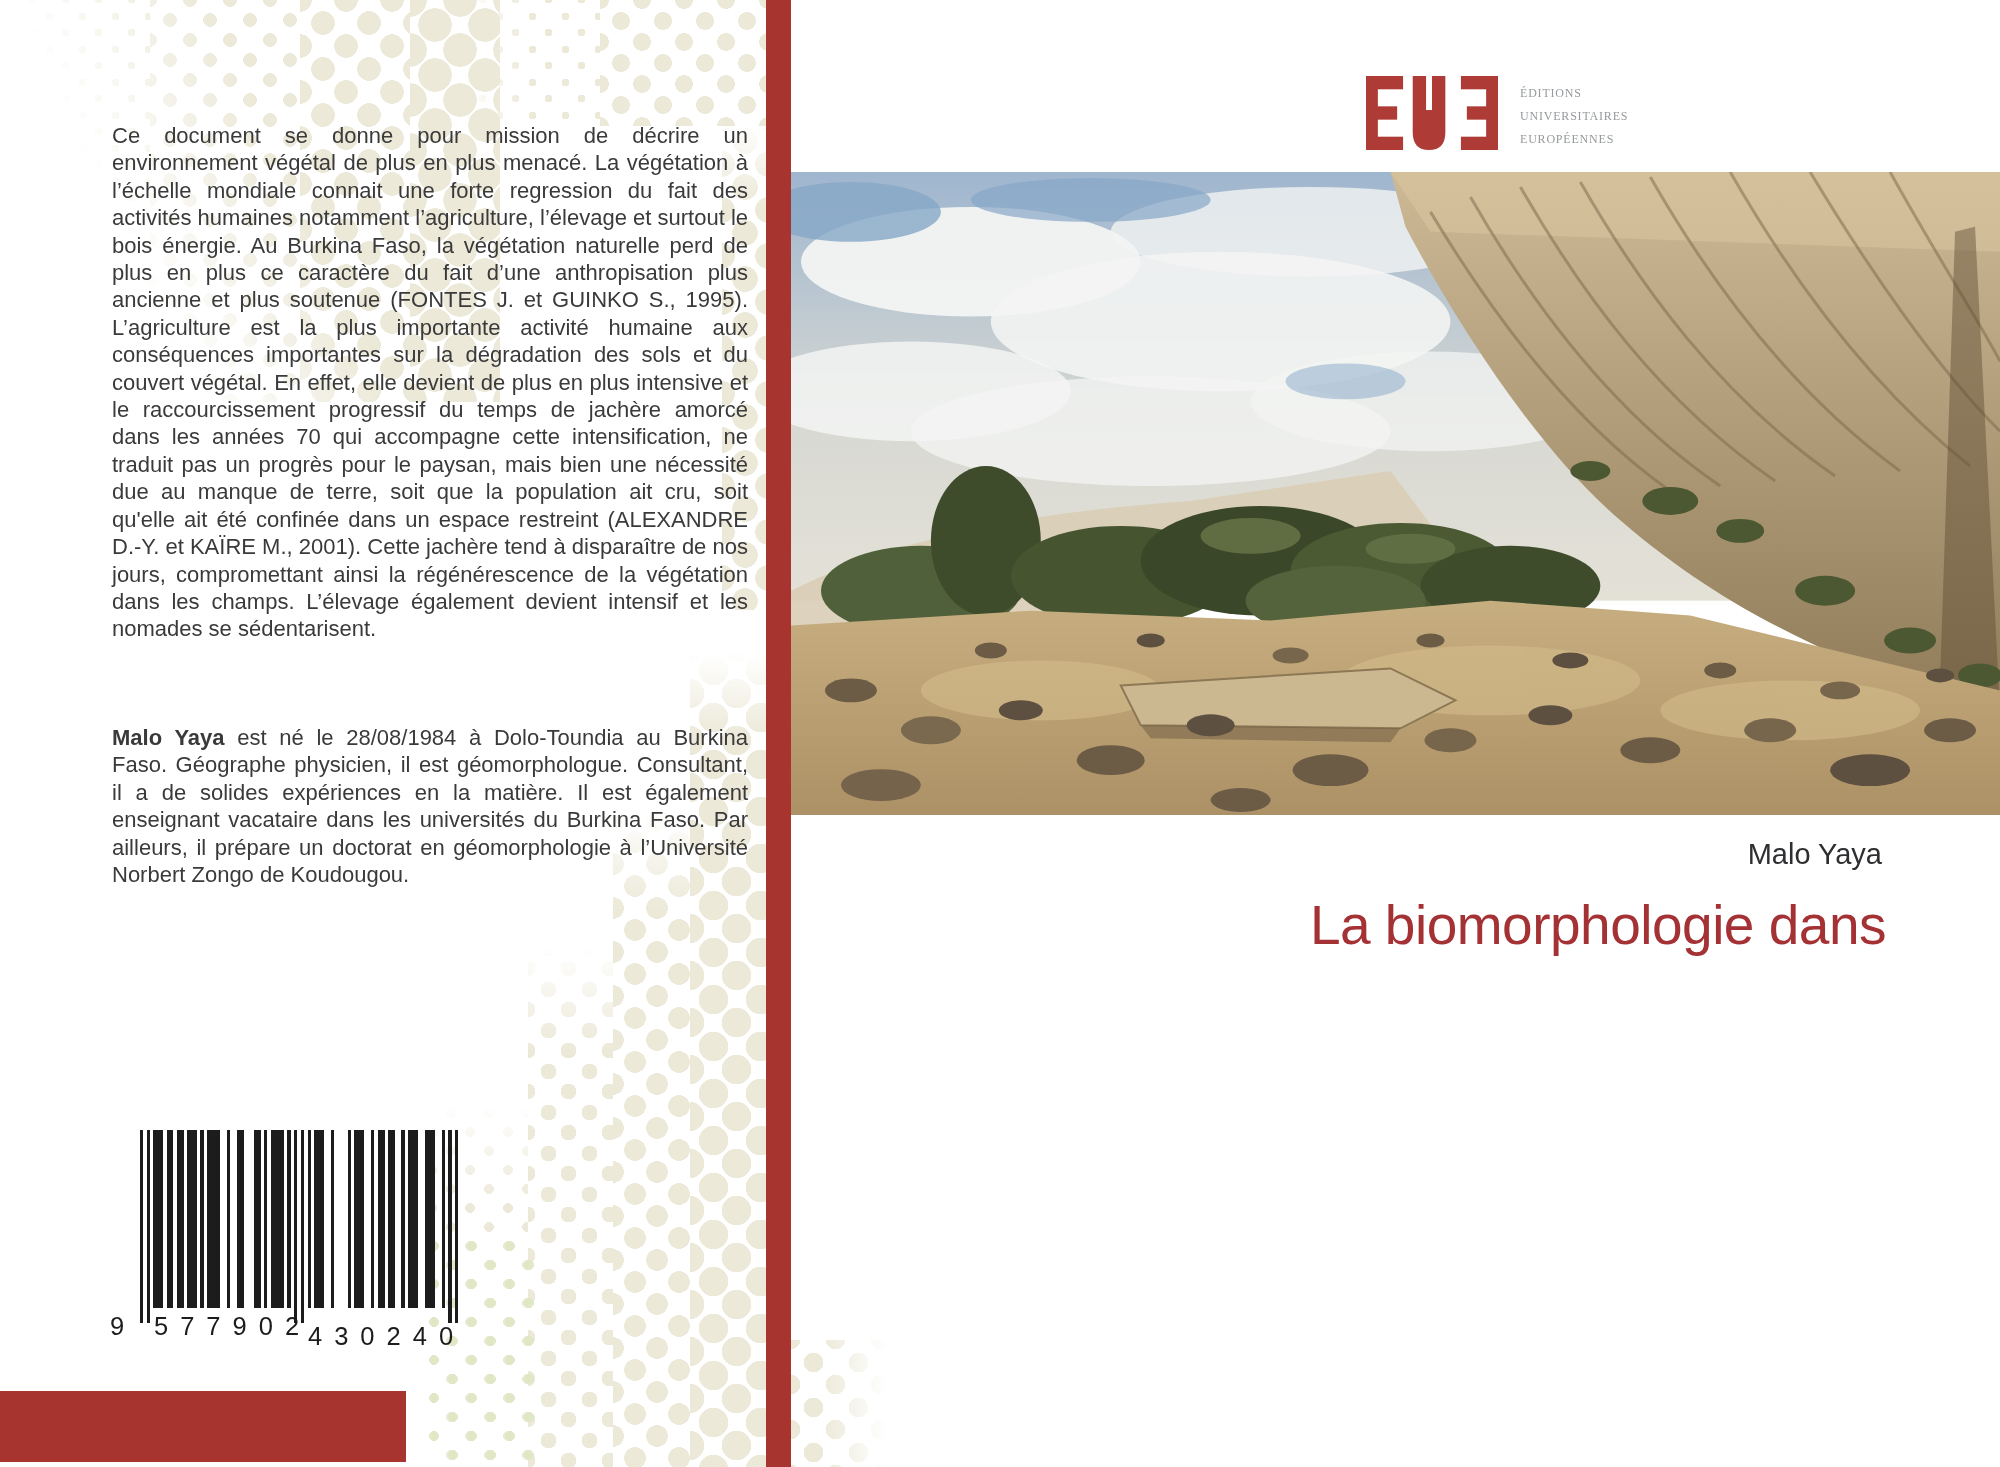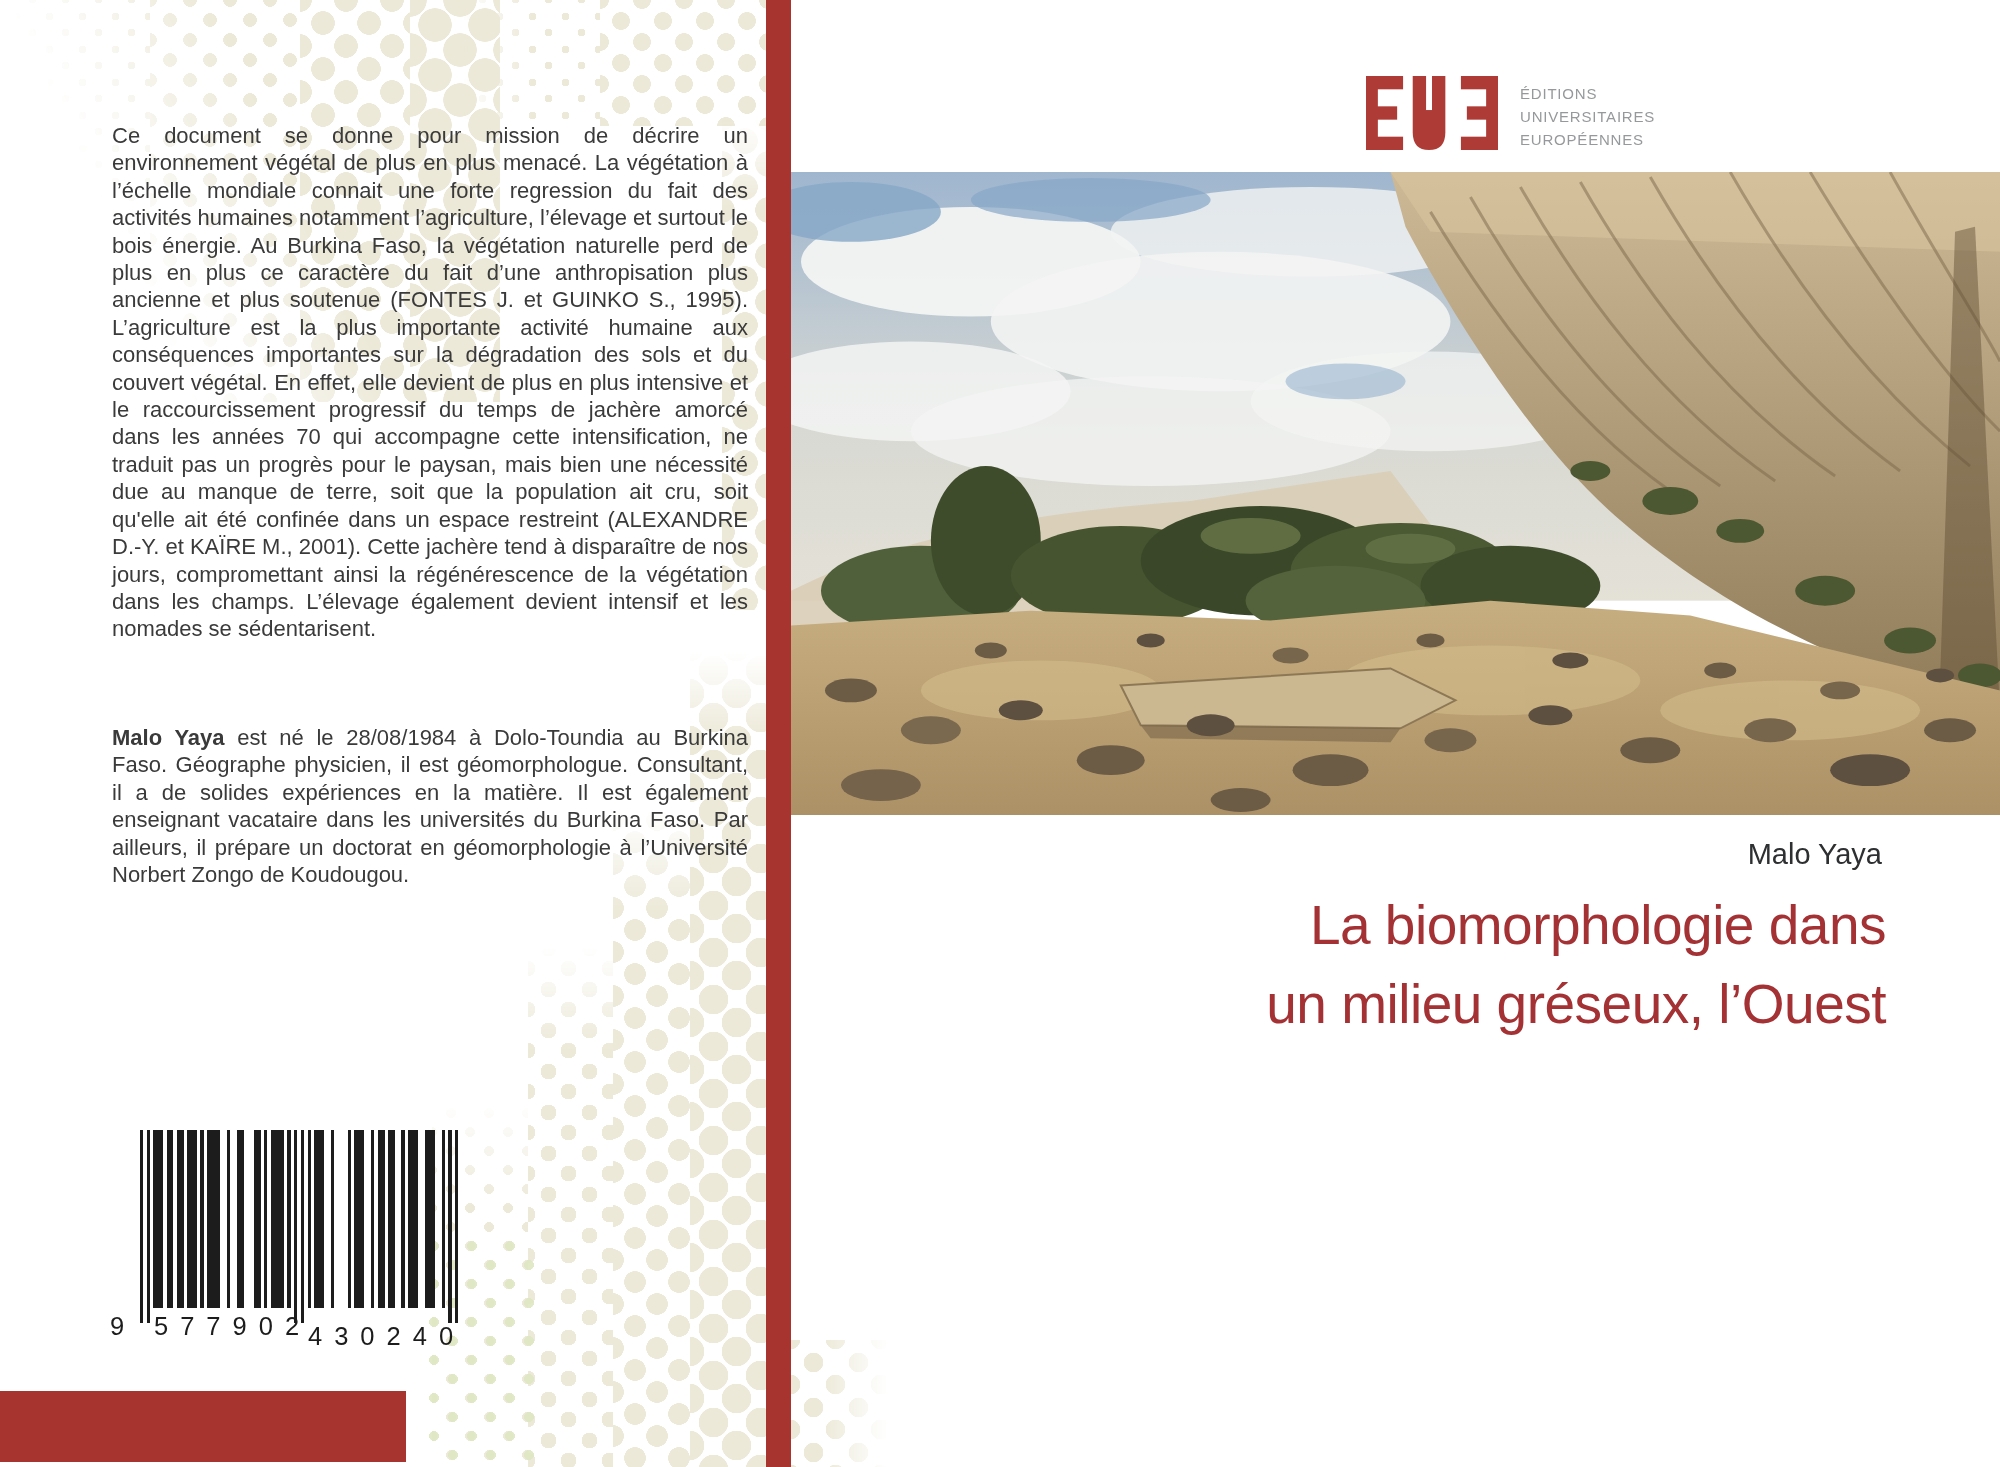--- a/index.html
+++ b/index.html
@@ -53,21 +53,21 @@
   #bc-g1{position:absolute;left:14px;width:150px;top:0;text-align:center;letter-spacing:12px;}
   #bc-g2{position:absolute;left:168px;width:150px;top:10px;text-align:left;letter-spacing:12px;}
 
   
   #spine{position:absolute;left:766px;top:0;width:25px;height:1467px;background:var(--brand-red,#A83430);z-index:4;}
   #corner-block{position:absolute;left:0;top:1391px;width:406px;height:71px;background:var(--brand-red,#A83430);z-index:4;}
 
   
   #publisher{position:absolute;left:1366px;top:76px;z-index:3;}
   #pub-mark{position:absolute;left:0;top:0;width:132px;height:74px;}
-  #pub-name{position:absolute;left:154px;top:6px;color:var(--logo-gray,#96999B);font-size:15px;line-height:23px;letter-spacing:0.8px;white-space:nowrap;}
+  #pub-name{position:absolute;left:154px;top:6px;color:var(--logo-gray,#96999B);font-size:12px;line-height:23px;letter-spacing:0.8px;white-space:nowrap;font-family:Liberation Serif, serif;}
   #photo{position:absolute;left:791px;top:172px;width:1209px;height:643px;z-index:2;}
   #photo svg{display:block;width:100%;height:100%;}
   #author-name{position:absolute;right:118px;top:838px;z-index:3;color:#2E2F31;font-size:29px;}
   #title{position:absolute;right:114px;top:886px;z-index:3;text-align:right;color:var(--title-red,#A43134);font-weight:normal;font-size:55px;line-height:79px;letter-spacing:-0.5px;white-space:nowrap;}
 </style>
 </head>
 <body>
 
 <div class="page">
 
@@ -253,16 +253,15 @@
         <ellipse cx="1150" cy="505" rx="14" ry="7" fill="#5E5040"></ellipse>
           <ellipse cx="450" cy="630" rx="30" ry="12" fill="#6C5C46"></ellipse>
       </g>
     </svg>
   </figure>
 
   <div id="author-name">Malo Yaya</div>
 
   <div id="title">
     <div>La biomorphologie dans</div>
-    <div>un milieu gréseux, l’Ouest</div>
   </div>
 
 </div>
 
 </body></html>

